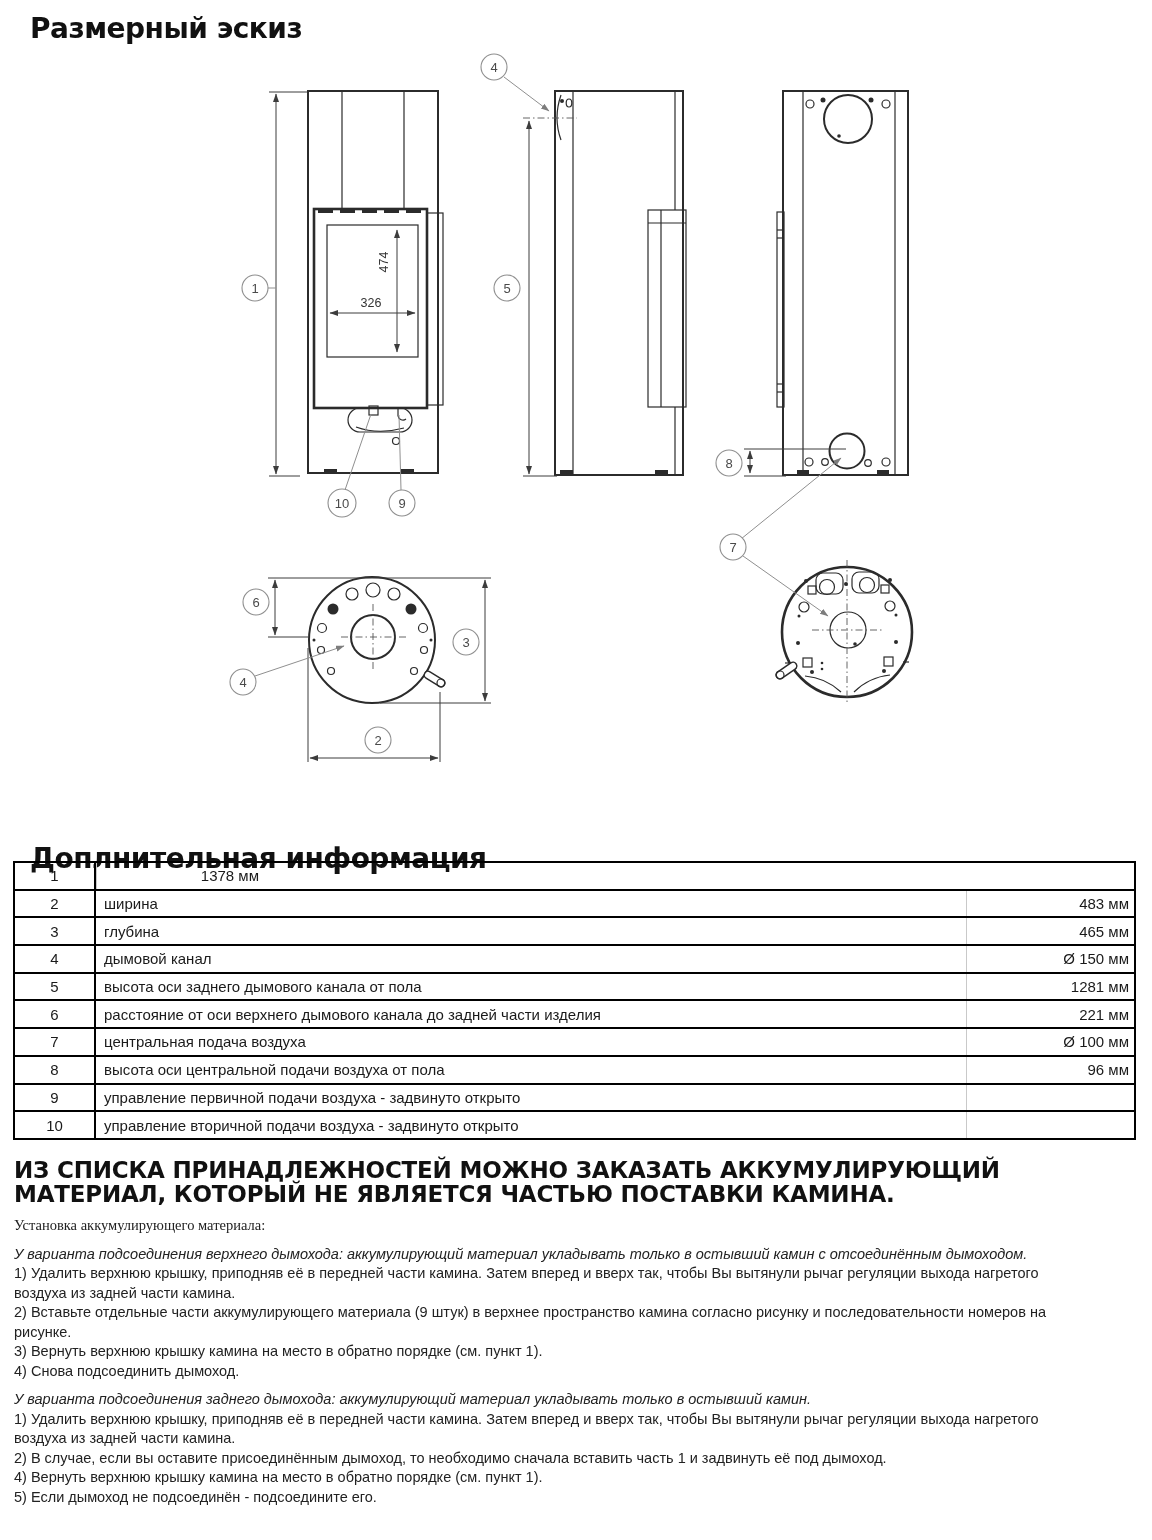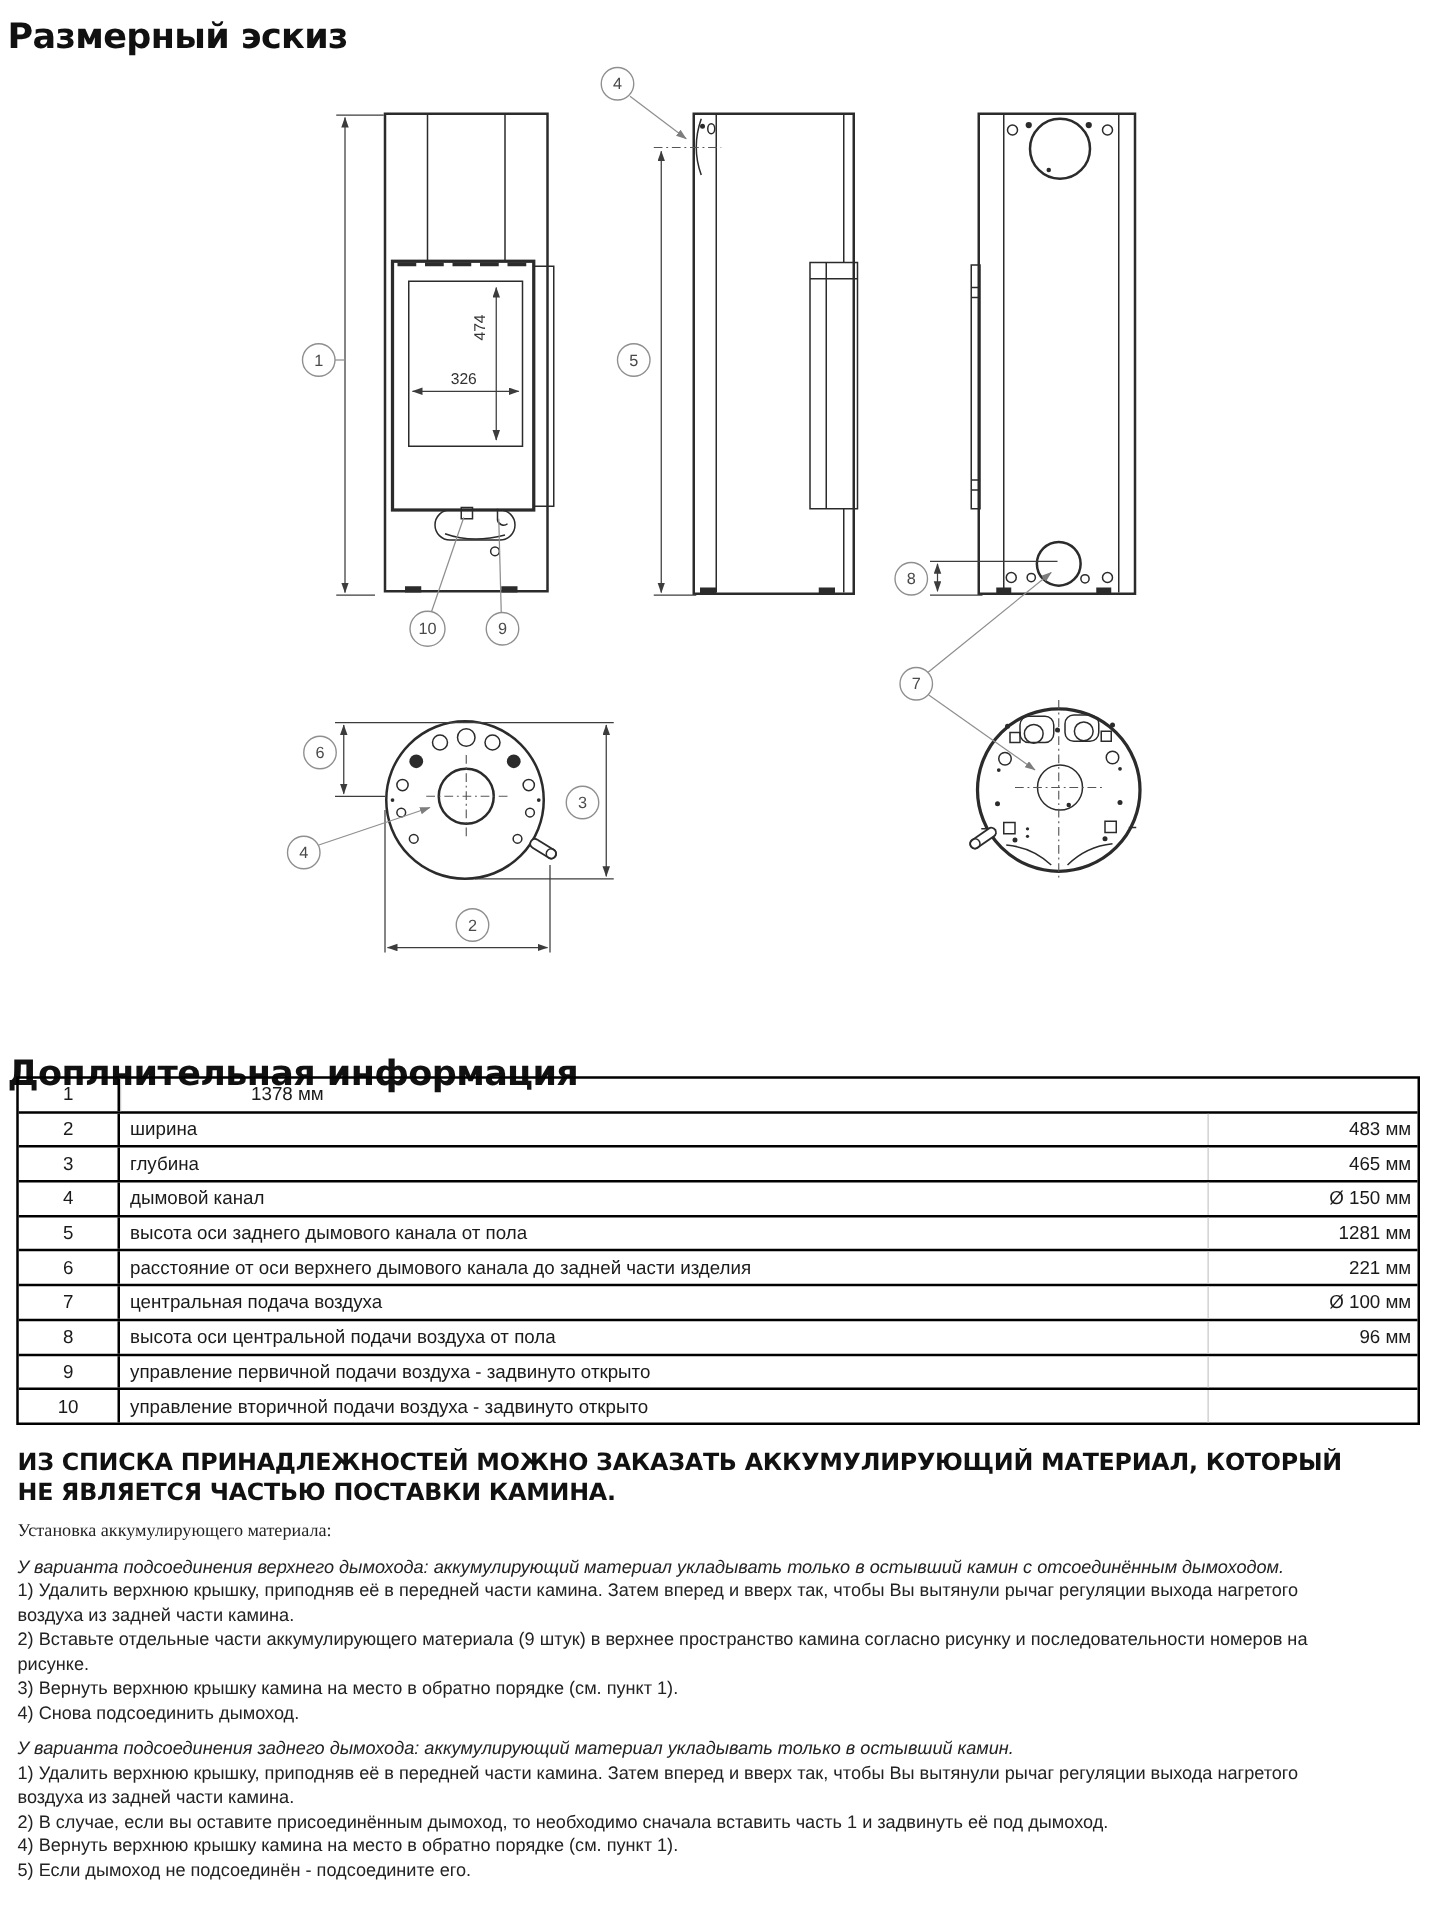--- a/index.html
+++ b/index.html
@@ -3,21 +3,21 @@
 <meta charset="utf-8">
 <style>
   html,body { margin:0; padding:0; }
   body {
     width:1152px; height:1540px; position:relative;
     background:#ffffff; color:#1a1a1a;
     font-family:"Liberation Sans", sans-serif;
     overflow:hidden;
   }
   .h1, .h2 {
-    position:absolute; left:6px; margin:0;
+    position:absolute; left:30px; margin:0;
     font-family:"DejaVu Sans", "Liberation Sans", sans-serif;
     font-size:28px; font-weight:bold; color:#111; letter-spacing:-0.5px;
   }
   .h1 { top:12px; }
   .h2 { top:822px;margin-top:20px; }
 
   
   #drawing { position:absolute; left:0; top:0; }
   .ln  { stroke:#2b2b2b; fill:none; stroke-width:1.2; }
   .ln2 { stroke:#2b2b2b; fill:none; stroke-width:2; }
@@ -46,21 +46,21 @@
   }
   .tlabel { flex:1; display:flex; align-items:center; padding-left:8px; }
   .tval {
     width:168px; border-left:1px solid #c9c9c9; box-sizing:border-box;
     display:flex; align-items:center; justify-content:flex-end; padding-right:5px;
   }
 
   
   .acc { position:absolute; left:14px; top:1158px; width:1062px; }
   .acc h3 {
-    margin:0 0 10px 0; font-size:19px; line-height:24px; font-weight:bold; color:#111;
+    margin:0 0 10px 0; font-size:23px; line-height:24px; font-weight:bold; color:#111;
     font-family:"DejaVu Sans", "Liberation Sans", sans-serif; letter-spacing:-0.2px;
   }
   .acc p { margin:0; font-size:14.5px; line-height:19.5px; color:#222; }
   .acc .intro { margin-bottom:8px;font-family:Liberation Serif, serif; }
   .acc .lead  { margin-top:9px;font-style:italic; }
 </style>
 </head>
 <body data-name="manual-page">
 
 <h1 class="h1" data-name="page-title">Размерный эскиз</h1>

